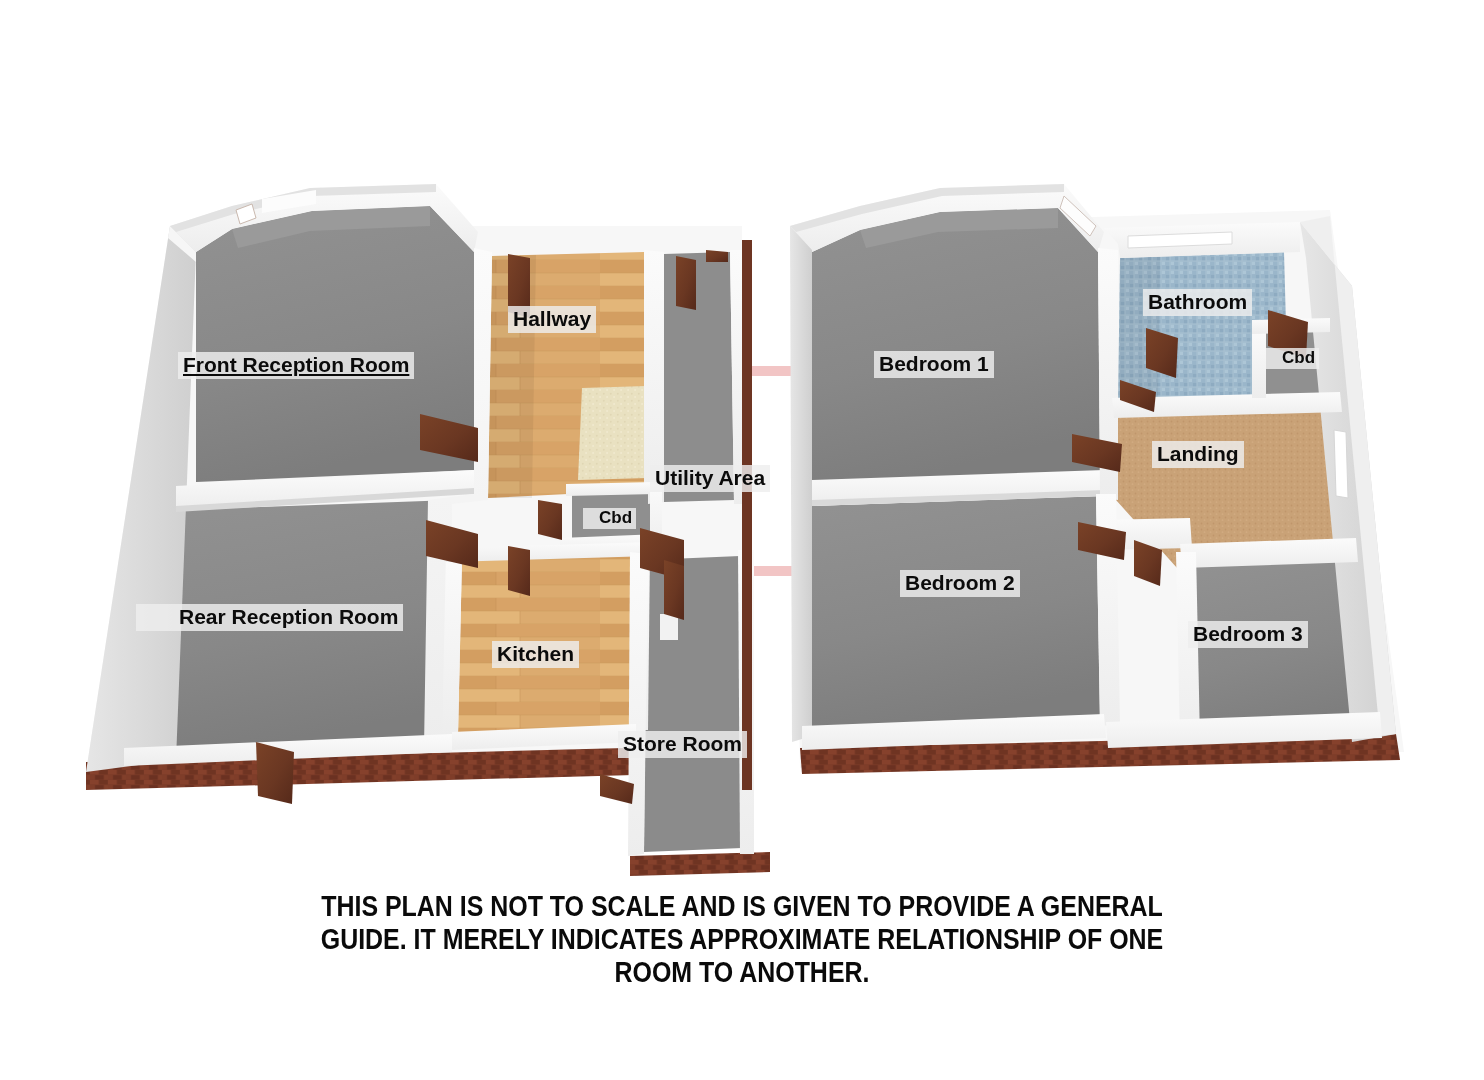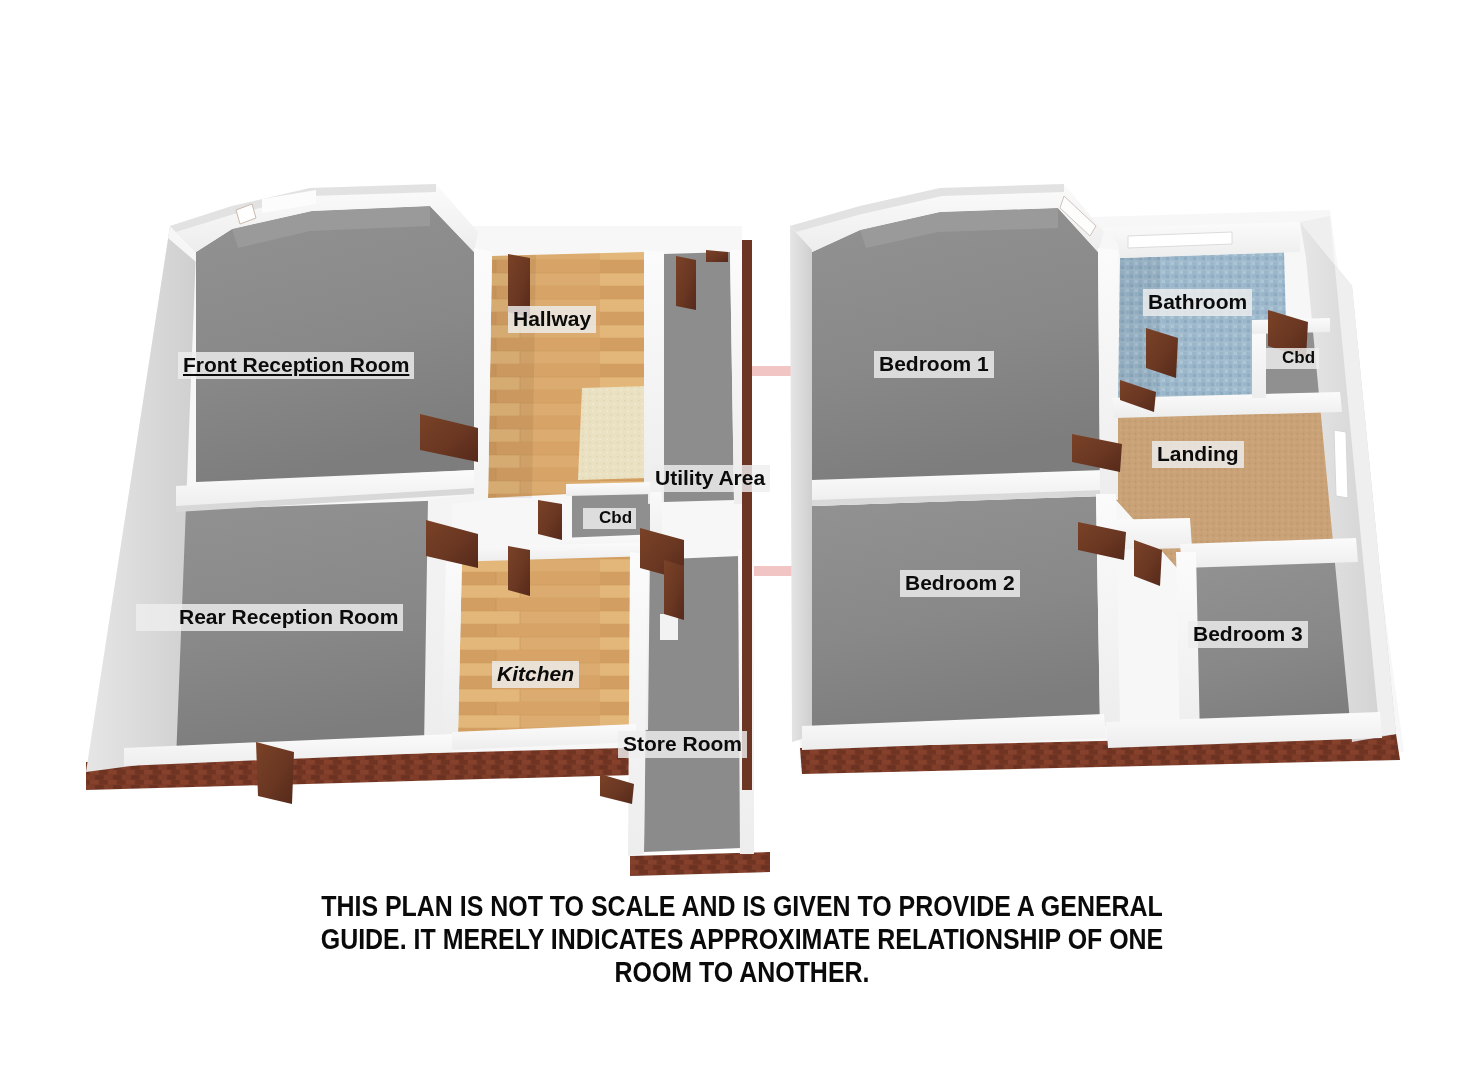--- a/index.html
+++ b/index.html
@@ -325,21 +325,21 @@
         <polygon points="1072,434 1122,444 1120,472 1072,462" fill="url(#doorGrad)"></polygon>
         <polygon points="1078,522 1126,532 1124,560 1078,550" fill="url(#doorGrad)"></polygon>
         <polygon points="1134,540 1162,550 1160,586 1134,576" fill="url(#doorGrad)"></polygon>
       </g>
     </svg>
   </div>
 
   <div class="lbl" style="left:178px; top:352px;text-decoration:underline;">Front Reception Room</div>
   <div class="lbl" style="left:136px; top:604px;padding-left:43px;">Rear Reception Room</div>
   <div class="lbl" style="left:508px; top:306px;">Hallway</div>
-  <div class="lbl" style="left:492px; top:661px;font-style:italic;">Kitchen</div>
+  <div class="lbl" style="left:492px; top:641px;">Kitchen</div>
   <div class="lbl" style="left:650px; top:465px;">Utility Area</div>
   <div class="lbl sm" style="left:583px; top:508px;">Cbd</div>
   <div class="lbl" style="left:618px; top:731px;">Store Room</div>
 
   <div class="lbl" style="left:874px; top:351px;">Bedroom 1</div>
   <div class="lbl" style="left:900px; top:570px;">Bedroom 2</div>
   <div class="lbl" style="left:1188px; top:621px;">Bedroom 3</div>
   <div class="lbl" style="left:1143px; top:289px;">Bathroom</div>
   <div class="lbl" style="left:1146px; top:441px;margin-left:6px;">Landing</div>
   <div class="lbl sm" style="left:1266px; top:348px;">Cbd</div>

